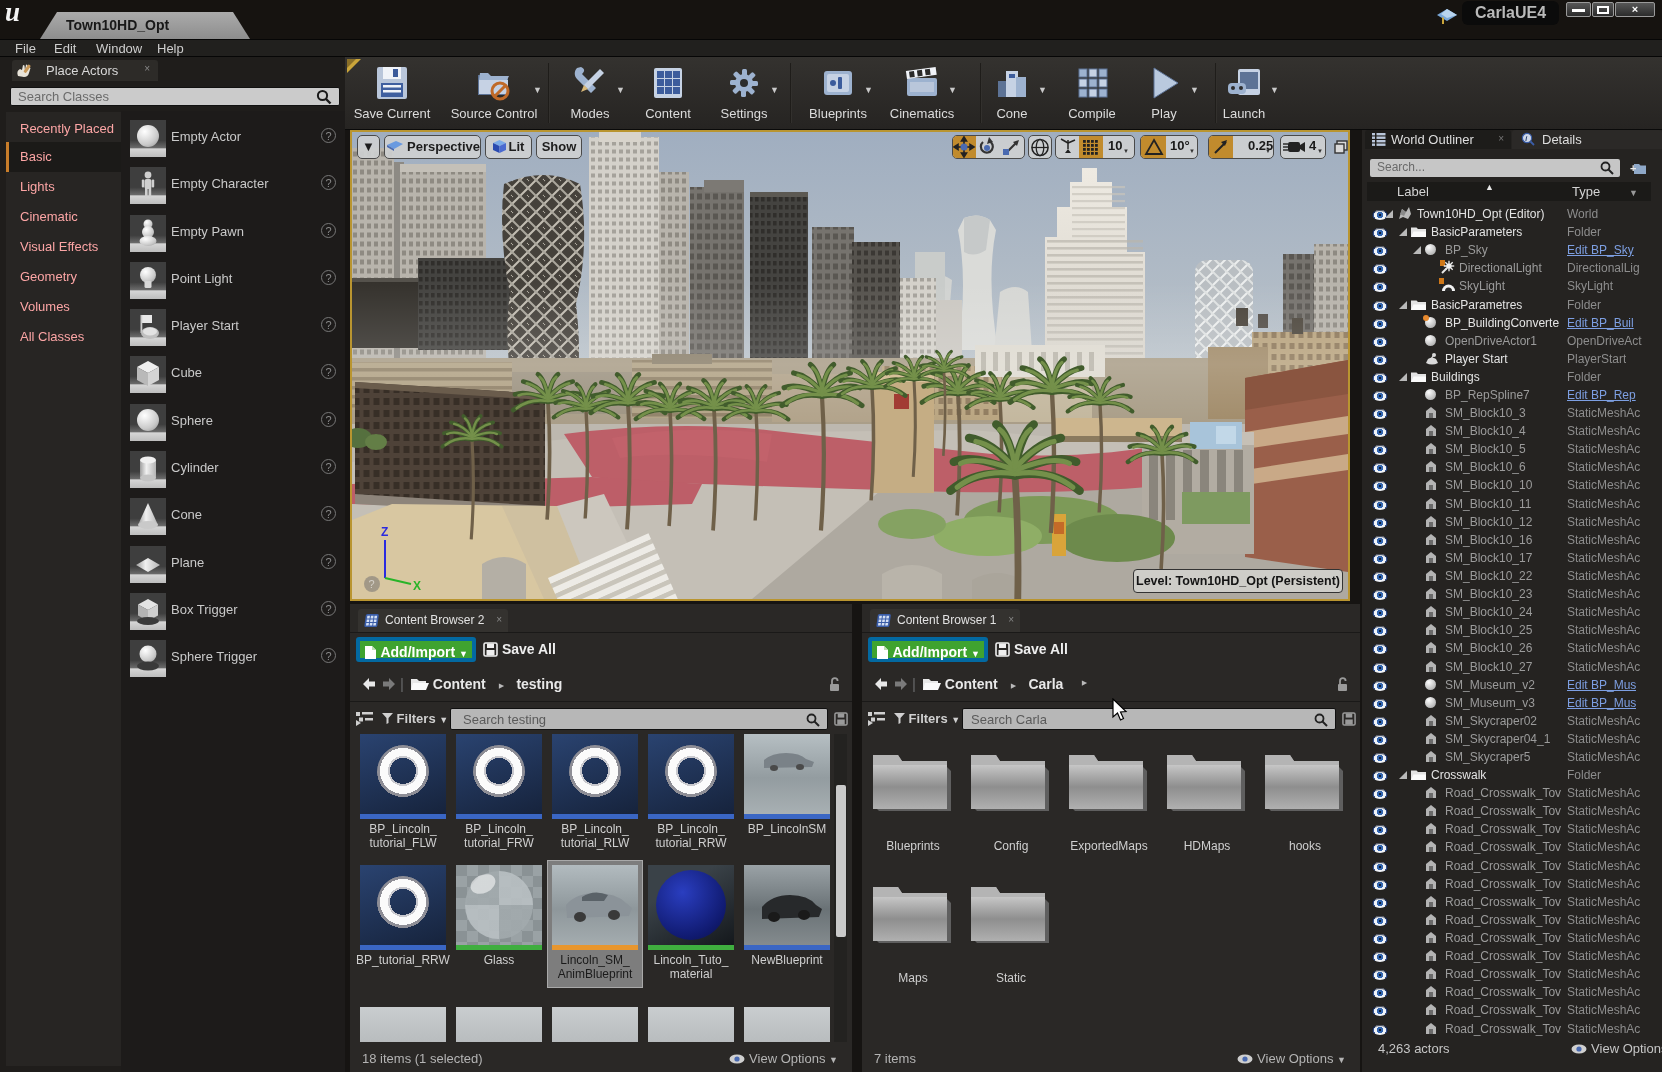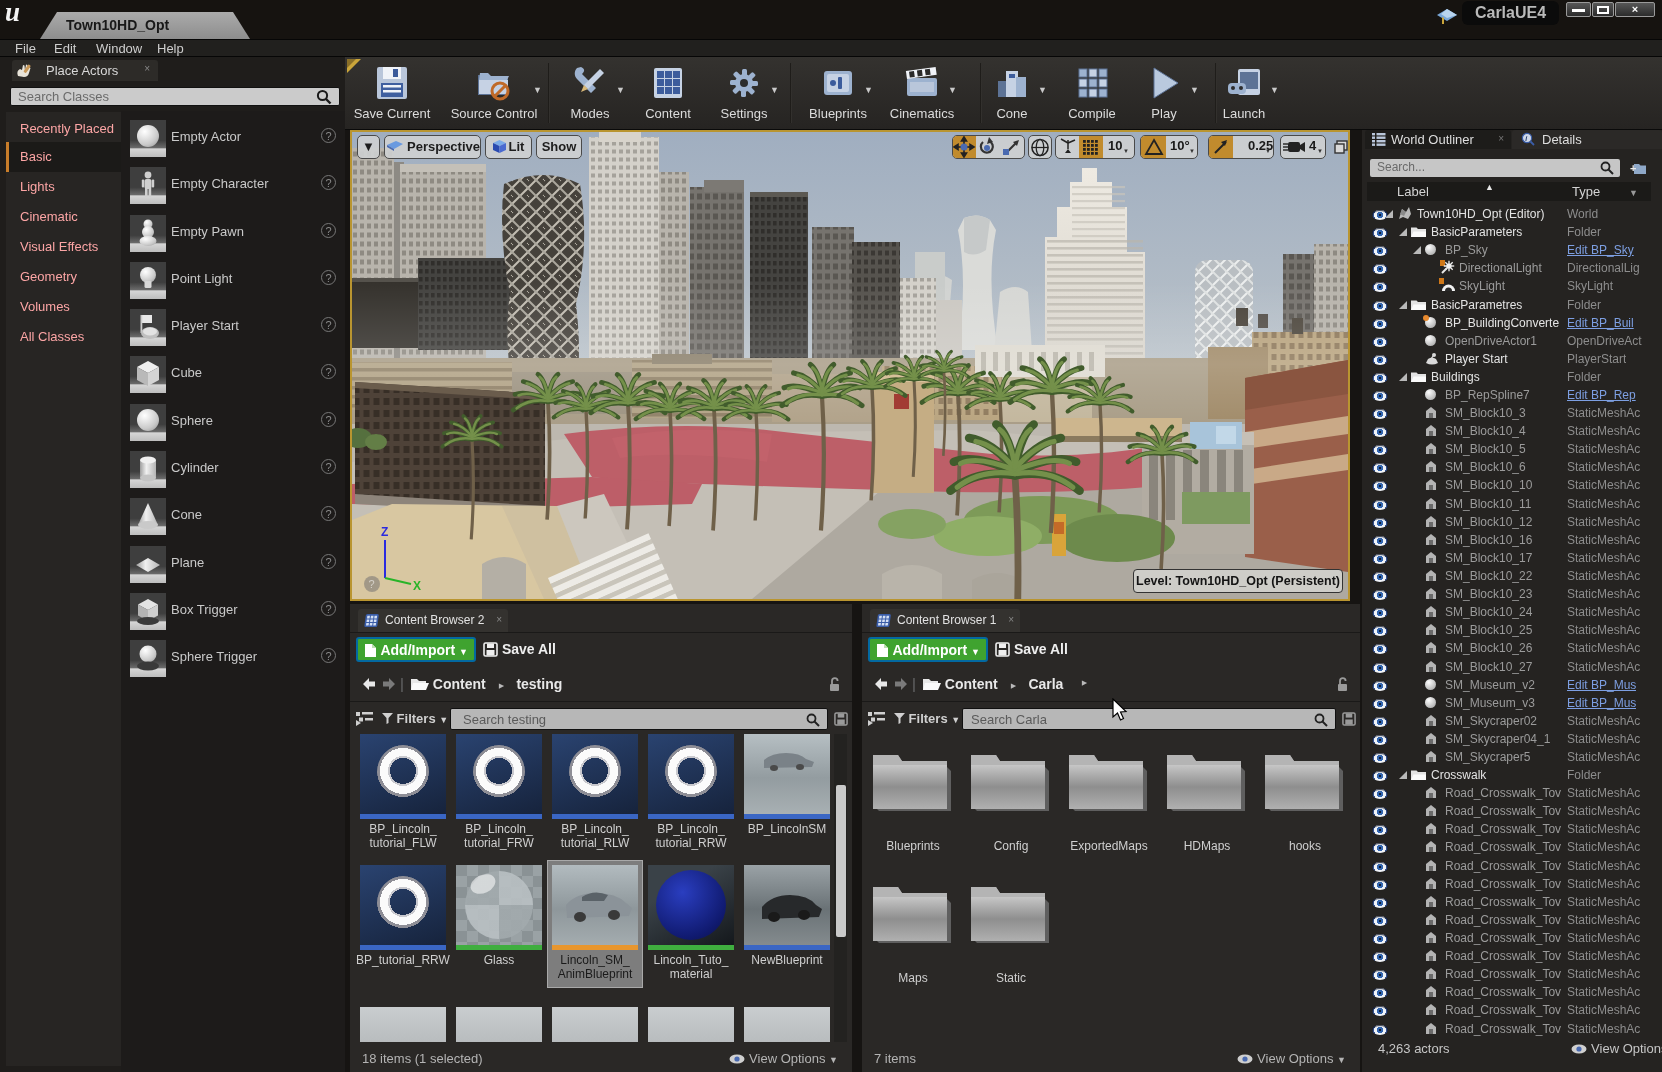--- a/index.html
+++ b/index.html
@@ -52,21 +52,21 @@
   #lvl { position:absolute; right:5px; bottom:6px; width:210px; height:24px; background:rgba(207,206,202,0.96);
     border:1px solid #333; border-radius:4px; color:#141414; font-weight:bold; font-size:12.5px; line-height:22px;
     text-align:center; white-space:nowrap; }
 
   .cb { position:absolute; top:604px; height:468px; background:#2a2826; }
   #cb2 { left:350px; width:502px; }
   #cb1 { left:862px; width:498px; }
   .cbtab { position:absolute; left:8px; top:5px; height:23px; background:#34322f; border-radius:3px 3px 0 0;
     color:#e2e2e2; font-size:12px; }
   .addimp { position:absolute; left:6px; top:33px; width:120px; height:25px; background:#3fa32f;
-    border:2px solid #0369a1; border-radius:3px; color:#fff; font-weight:bold; font-size:14px;
+    border:4px solid #0369a1; border-radius:3px; color:#fff; font-weight:bold; font-size:14px;
     text-align:center; line-height:23px; }
   .saveall { position:absolute; left:133px; top:37px; color:#efefef; font-weight:bold; font-size:14px; }
   .crumbs { position:absolute; left:10px; top:72px; height:22px; color:#e8e8e8; font-weight:bold; font-size:14px; }
   .filters { position:absolute; left:32px; top:107px; color:#d0d0d0; font-size:13px; font-weight:bold;}
   .cbsearch { position:absolute; top:104px; height:22px; background:#b7b7b7;
     border:1px solid #101010; border-radius:2px; color:#5a5a5a; font-size:13px; padding:3px 0 0 8px; }
   .tile { position:absolute; width:86px; }
   .tile .im { position:absolute; left:0; top:0; width:86px; height:80px; }
   .tile .bar { position:absolute; left:0; top:80px; width:86px; height:5px; }
   .tile .cap { position:absolute; left:-6px; top:88px; width:98px; text-align:center;

